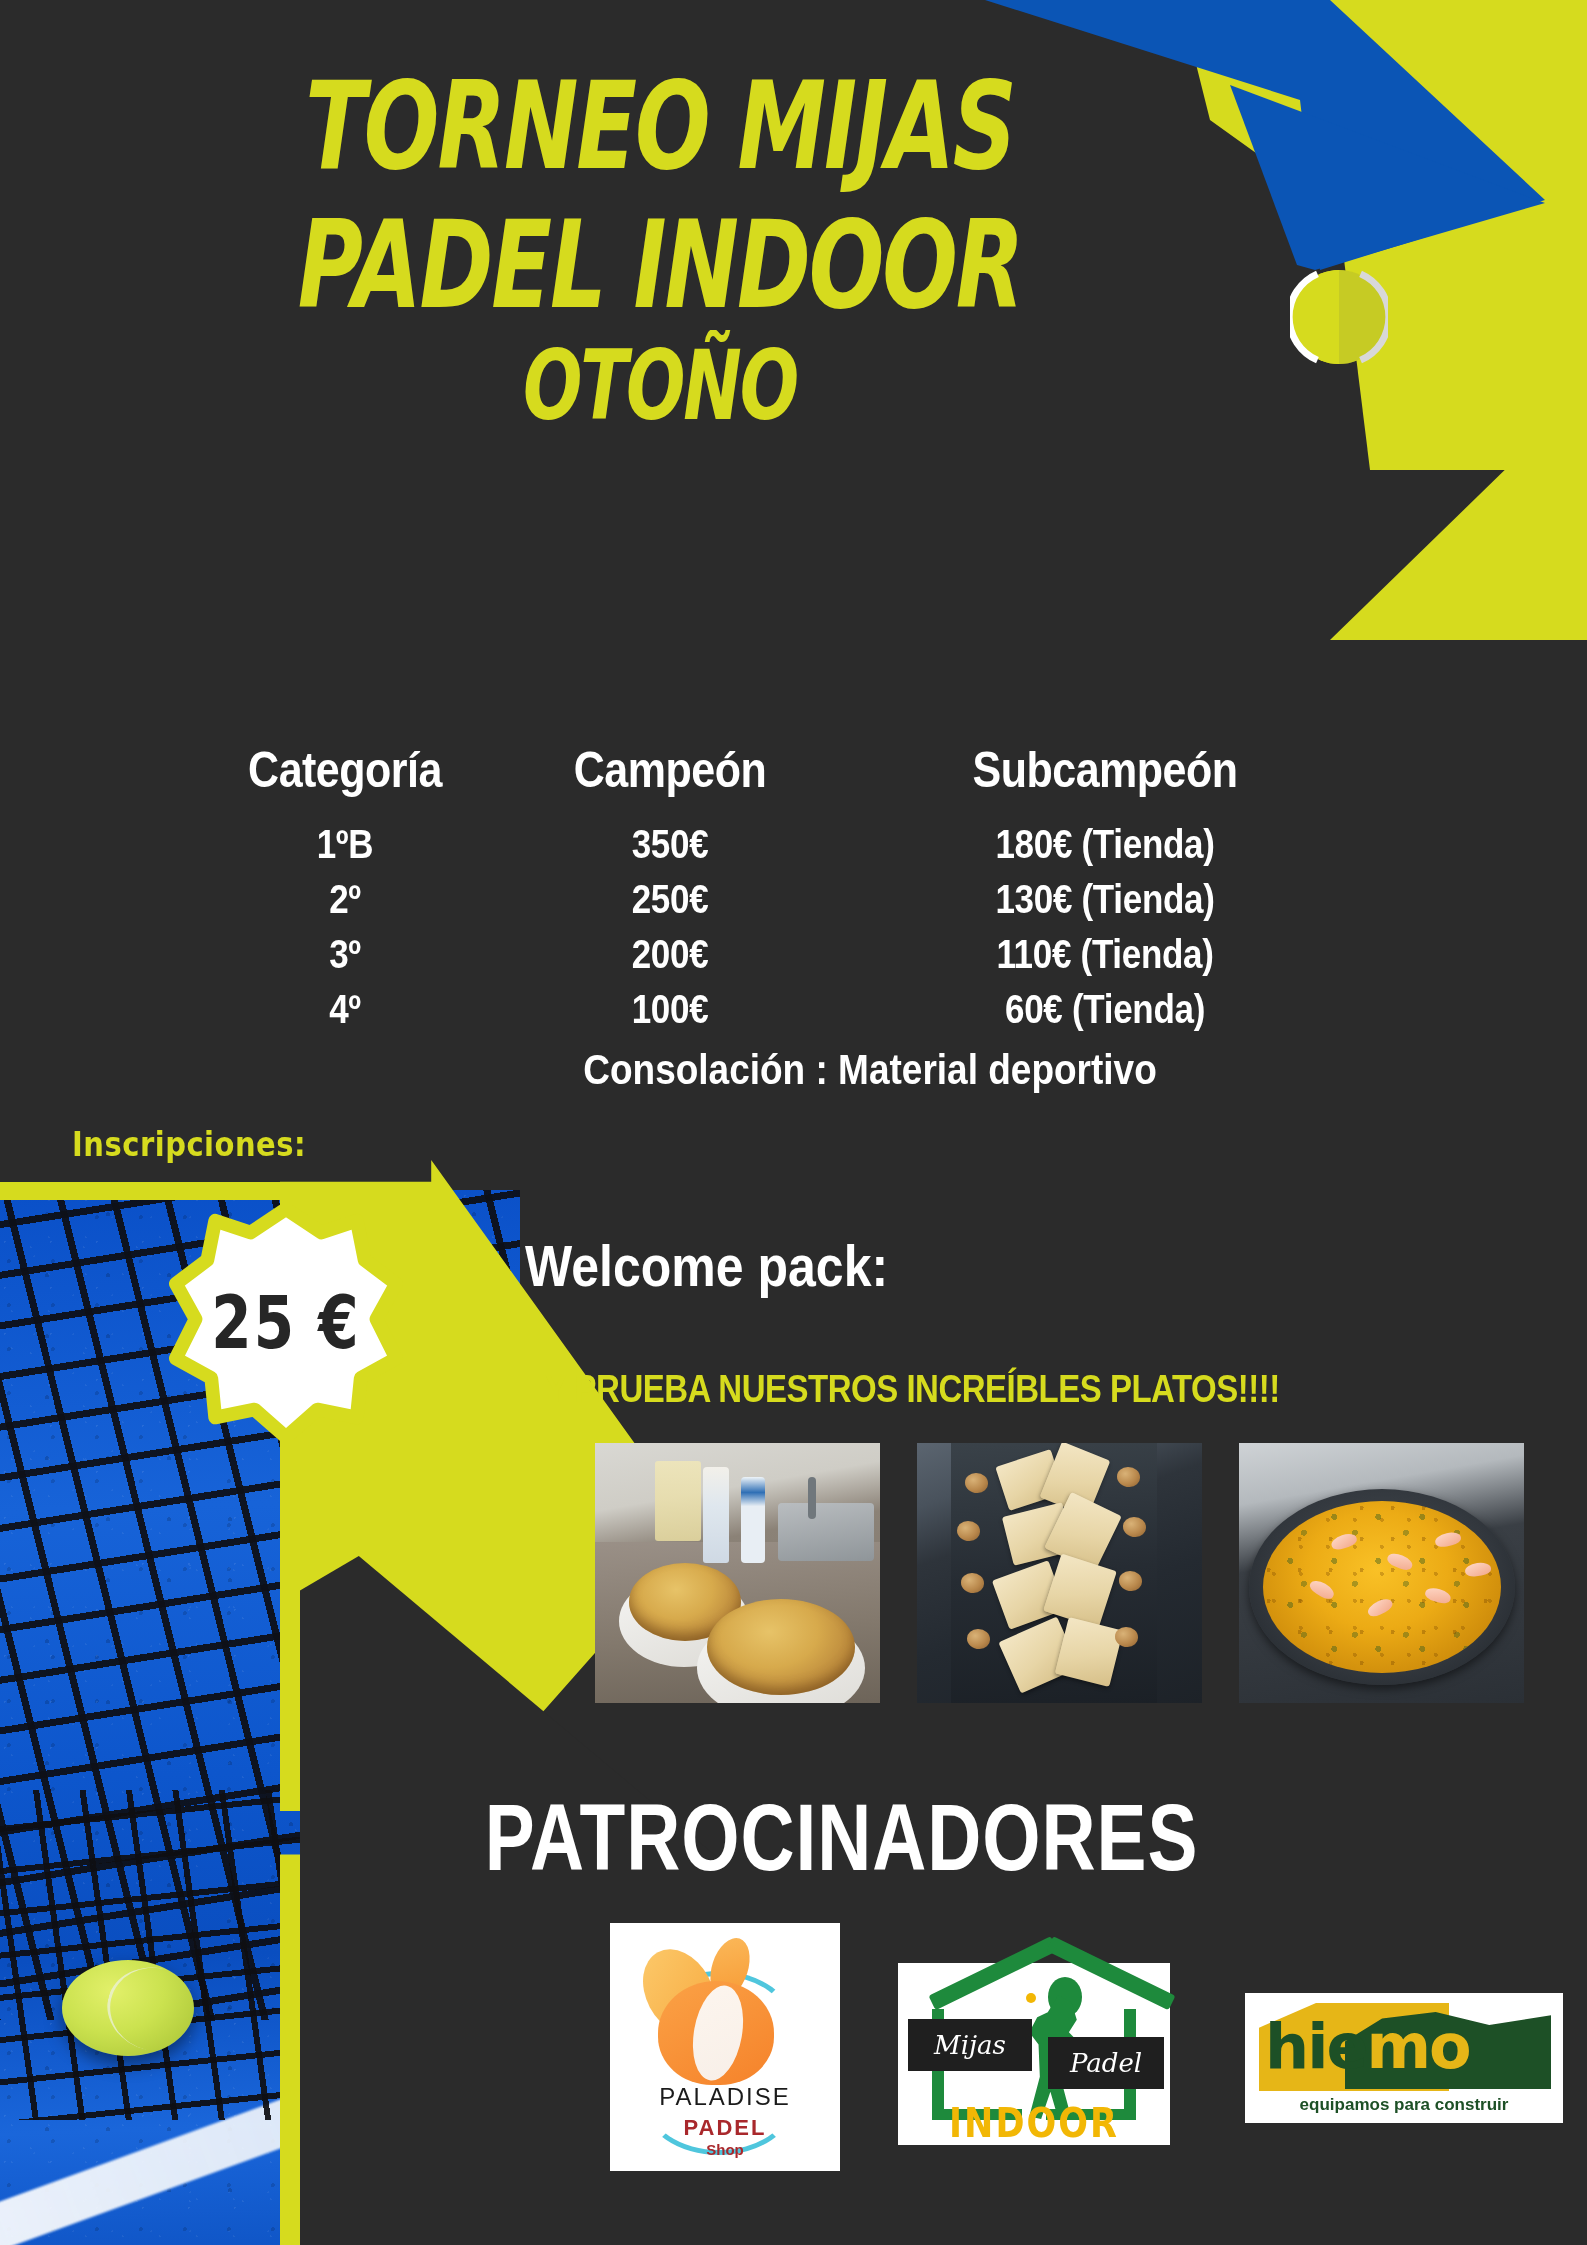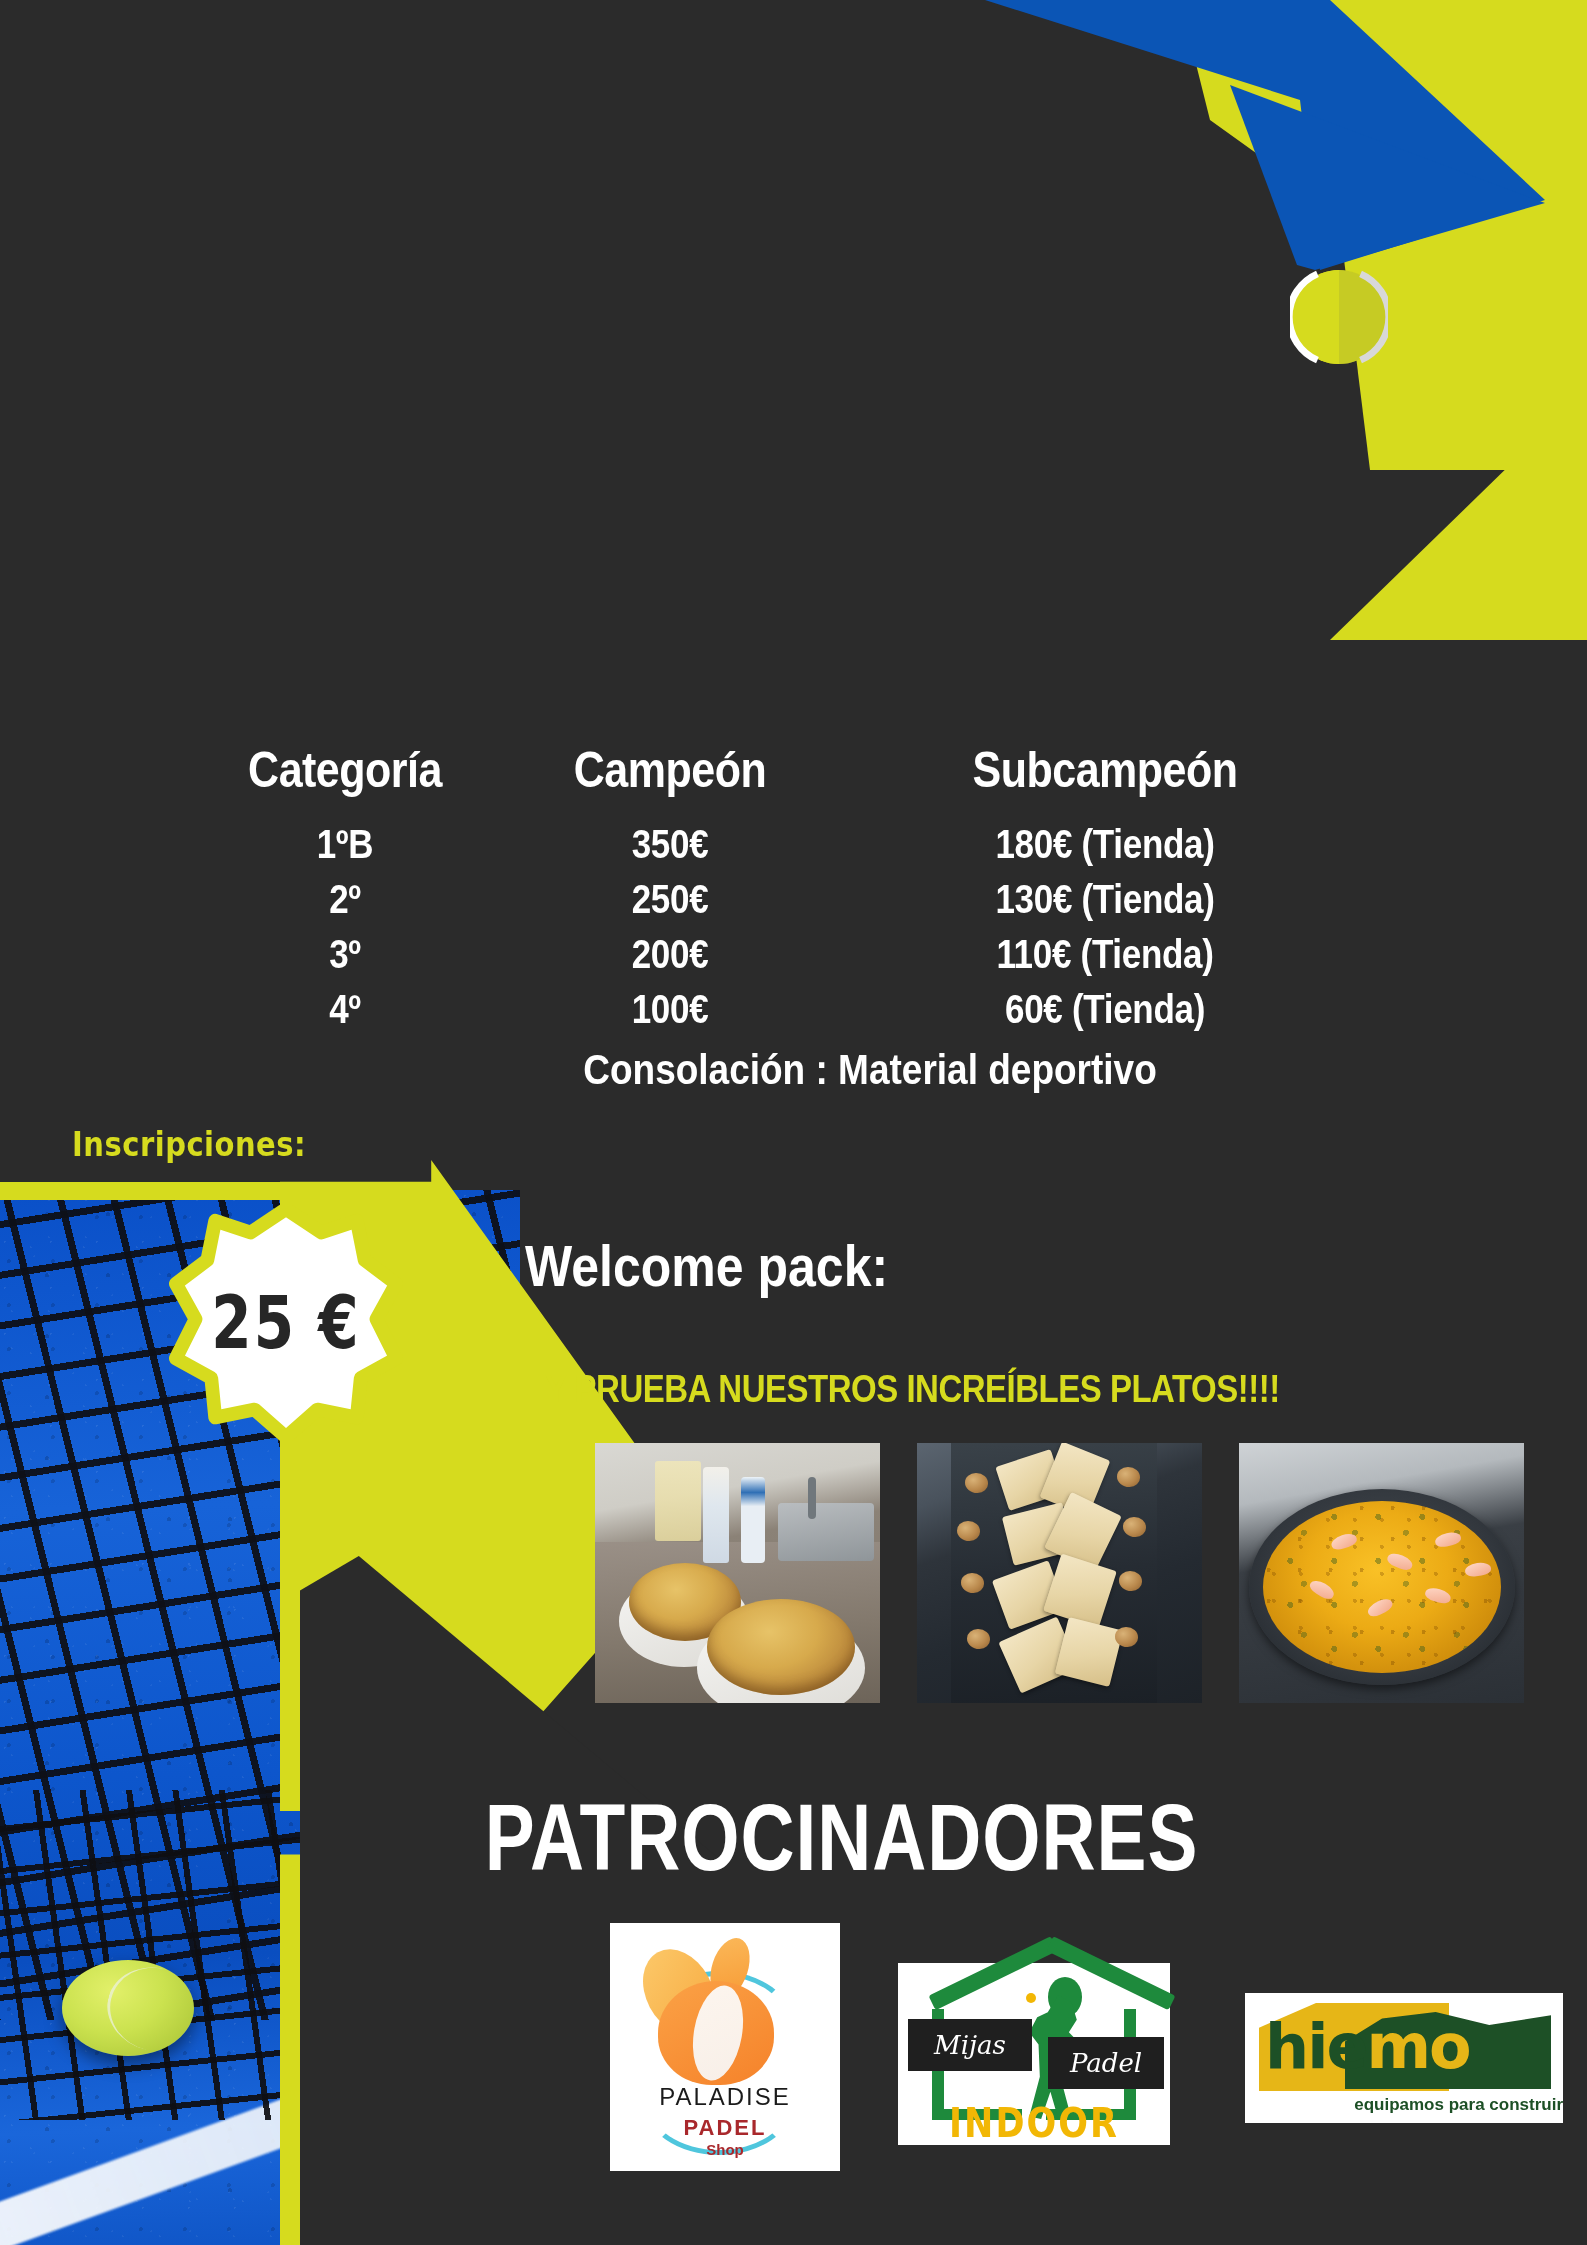--- a/index.html
+++ b/index.html
@@ -438,21 +438,21 @@
     background:#e6b617;
     clip-path:polygon(30% 0%, 100% 0%, 100% 100%, 0% 100%, 0% 28%);}
   .hm-green { position:absolute; left:100px; top:14px; width:206px; height:82px;
     background:#1d5026;
     clip-path:polygon(0% 42%, 18% 14%, 44% 6%, 70% 22%, 100% 10%, 100% 100%, 0% 100%);}
   .hm-word { position:absolute; left:20px; top:14px; width:280px; height:78px;
     display:flex; align-items:center;
     font-family:"DejaVu Sans", sans-serif; font-weight:bold; font-size:62px; letter-spacing:-2px;}
   .hm-a { color:#1d5026; }
   .hm-b { color:#e6b617; }
-  .hm-tag { position:absolute; left:0; bottom:8px; width:100%; text-align:right;
+  .hm-tag { position:absolute; left:0; bottom:8px; width:100%; text-align:center;
     color:#1d5026; font-family:"Liberation Sans", sans-serif; font-weight:bold; font-size:17px;}
 </style>
 </head>
 <body>
 
 <div class="poster">
 
   <svg class="geo" viewBox="0 0 1587 2245" preserveAspectRatio="none">
 
     <polygon points="1180,0 1587,0 1587,640 1330,640 1587,390 1210,120" fill="#d6db1e"></polygon>
@@ -463,20 +463,25 @@
   </svg>
 
   <svg style="position:absolute;left:1290px;top:268px;width:98px;height:98px;z-index:6;" viewBox="0 0 100 100">
     <circle cx="50" cy="50" r="48" fill="#d6db1e"></circle>
     <path d="M50 2 A48 48 0 0 0 50 98 Z" fill="#d6db1e"></path>
     <path d="M50 2 A48 48 0 0 1 50 98 Z" fill="#b9bd2a" opacity="0.55"></path>
     <path d="M28 6 A48 48 0 0 0 28 94" stroke="#ffffff" stroke-width="7" fill="none"></path>
     <path d="M72 6 A48 48 0 0 1 72 94" stroke="#d8d8d8" stroke-width="7" fill="none"></path>
   </svg>
 
+  <div class="title-block">
+    <div class="title-line title-1">TORNEO MIJAS</div>
+    <div class="title-line title-2">PADEL INDOOR</div>
+    <div class="title-line title-3">OTOÑO</div>
+  </div>
 
 
   <div class="table-wrap">
     <div class="trow thead">
       <div class="tcell c1">Categoría</div>
       <div class="tcell c2">Campeón</div>
       <div class="tcell c3">Subcampeón</div>
     </div>
     <div class="tbody">
       <div class="trow">

